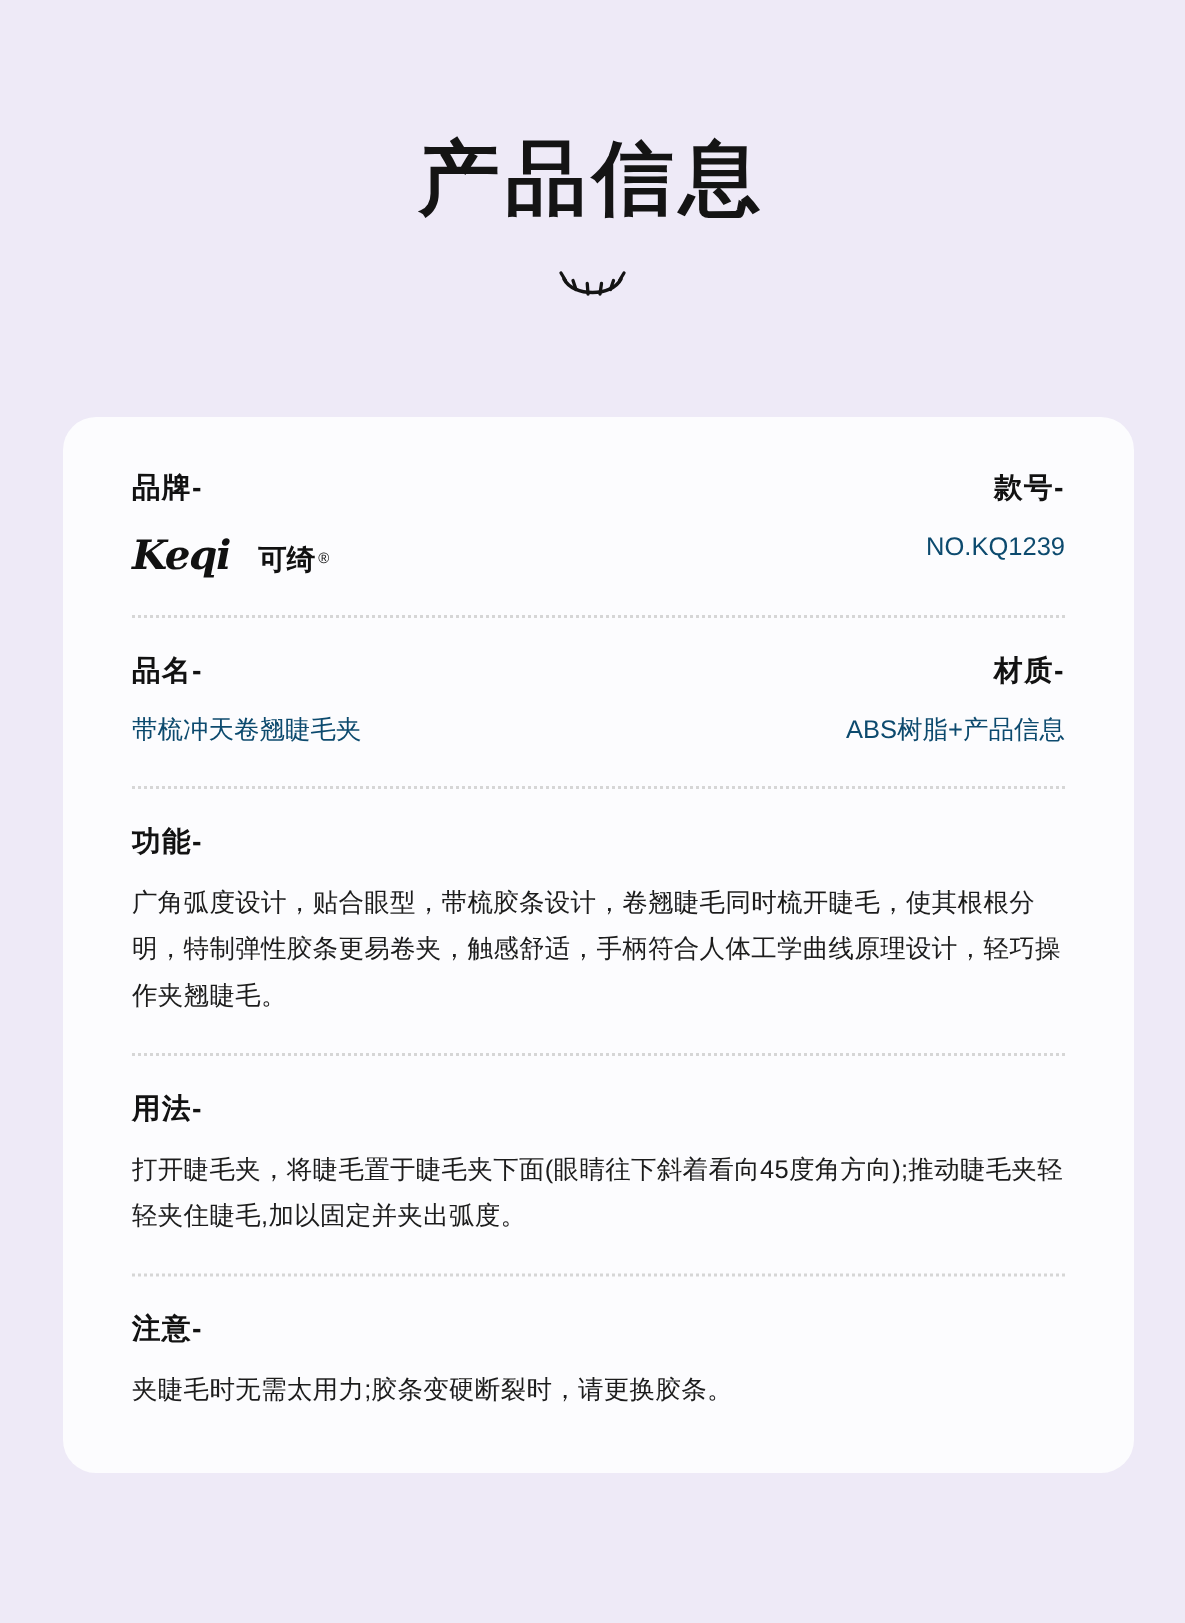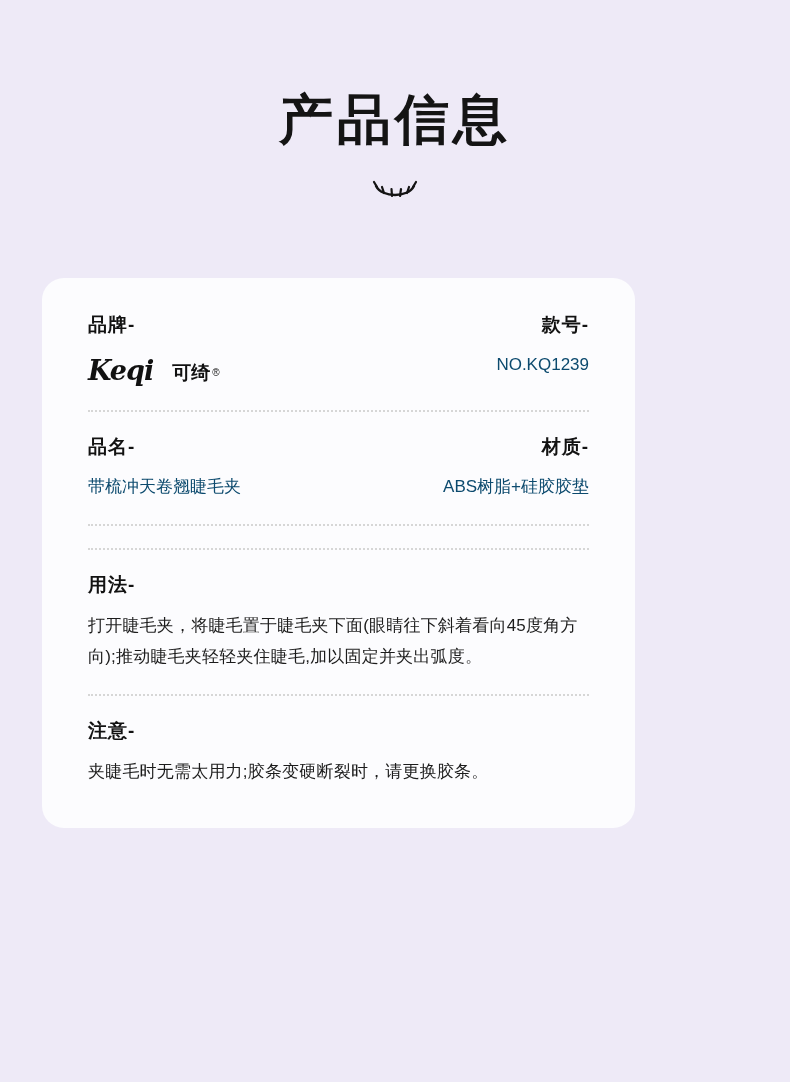--- a/index.html
+++ b/index.html
@@ -32,21 +32,21 @@
   .lash-ornament {
     display: block;
     margin: 34px auto 0 auto;
     width: 46px;
     height: 26px;
   }
   .card {
     position: absolute;
     left: 42px;
     top: 278px;
-    width: 593px;
+    width: 714px;
     background: #fcfcfe;
     border-radius: 22px;
     box-sizing: border-box;
     padding: 34px 46px 40px 46px;
   }
   .row {
     display: flex;
     width: 100%;
   }
   .col {
@@ -157,26 +157,30 @@
 
     <hr class="divider">
 
     <div class="row pair-block">
       <div class="col">
         <div class="field-label">品名-</div>
         <div class="field-value">带梳冲天卷翘睫毛夹</div>
       </div>
       <div class="col right">
         <div class="field-label">材质-</div>
-        <div class="field-value">ABS树脂+硅胶胶垫</div>
+        <div class="field-value">ABS树脂+产品信息</div>
       </div>
     </div>
 
     <hr class="divider">
 
+    <div class="block">
+      <div class="block-label">功能-</div>
+      <div class="block-text">广角弧度设计，贴合眼型，带梳胶条设计，卷翘睫毛同时梳开睫毛，使其根根分明，特制弹性胶条更易卷夹，触感舒适，手柄符合人体工学曲线原理设计，轻巧操作夹翘睫毛。</div>
+    </div>
 
     <hr class="divider">
 
     <div class="block">
       <div class="block-label">用法-</div>
       <div class="block-text">打开睫毛夹，将睫毛置于睫毛夹下面(眼睛往下斜着看向45度角方向);推动睫毛夹轻轻夹住睫毛,加以固定并夹出弧度。</div>
     </div>
 
     <hr class="divider">
 

